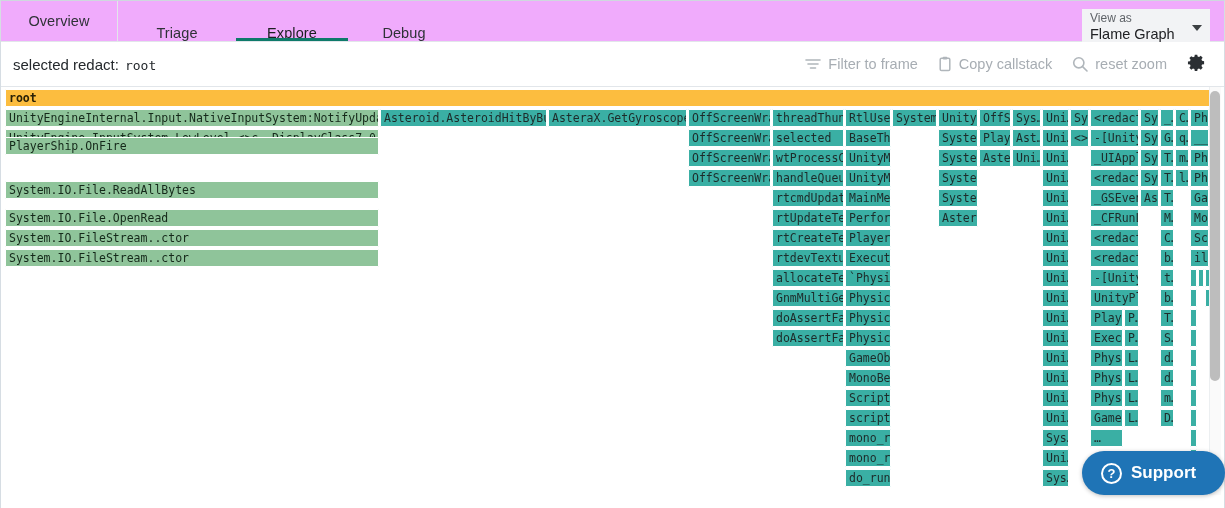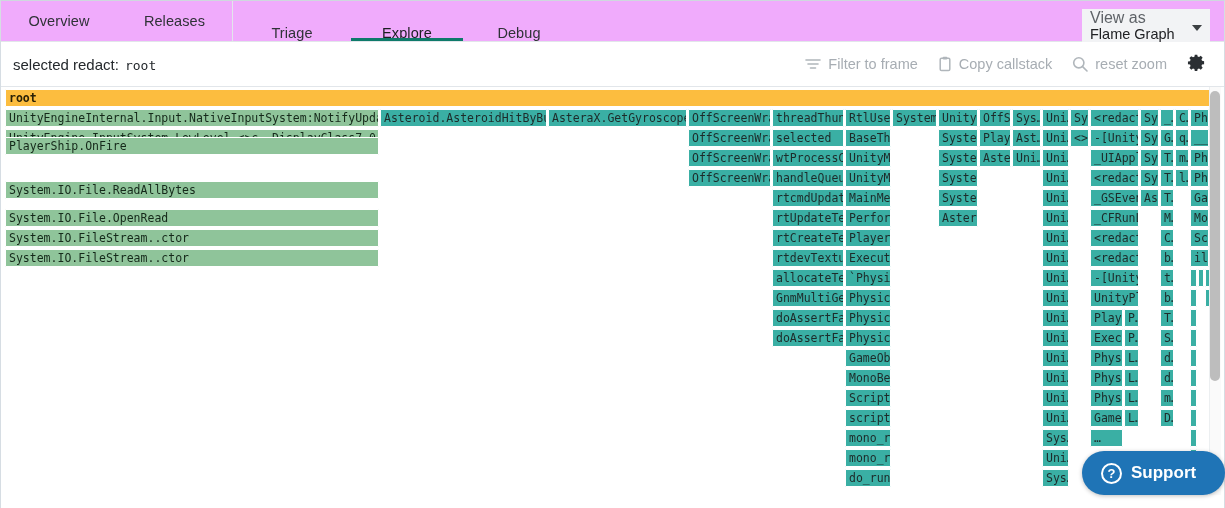--- a/index.html
+++ b/index.html
@@ -49,21 +49,21 @@
 
   .viewas {
     position: absolute;
     right: 14px; top: 8px;
     width: 128px; height: 40px;
     background: #f2f3f5;
     border-bottom: 1px solid #9aa0a6;
     padding: 3px 8px 0 8px;
     cursor: pointer;
   }
-  .viewas .lbl { font-size: 16px; color: #5f6368; line-height: 12px; }
+  .viewas .lbl { font-size: 12px; color: #5f6368; line-height: 12px; }
   .viewas .val { font-size: 14.5px; color: #202124; line-height: 20px; }
   .viewas .caret {
     position: absolute; right: 8px; top: 16px;
     width: 0; height: 0;
     border-left: 5px solid transparent;
     border-right: 5px solid transparent;
     border-top: 6px solid #3c4043;
   }
 
   
@@ -166,24 +166,20 @@
 </style>
 </head>
 <body>
 
 <div id="app">
 
   <div class="tabbar">
     <div class="tabgroup first">
       <div class="tab" style="width:116px">
         <span>Overview</span>
-        <span class="underline"></span>
-      </div>
-      <div class="tab" style="width:115px">
-        <span>Releases</span>
         <span class="underline"></span>
       </div>
     </div>
     <div class="tabgroup second">
       <div class="tab" style="width:118px">
         <span>Triage</span>
         <span class="underline"></span>
       </div>
       <div class="tab active" style="width:112px">
         <span>Explore</span>

